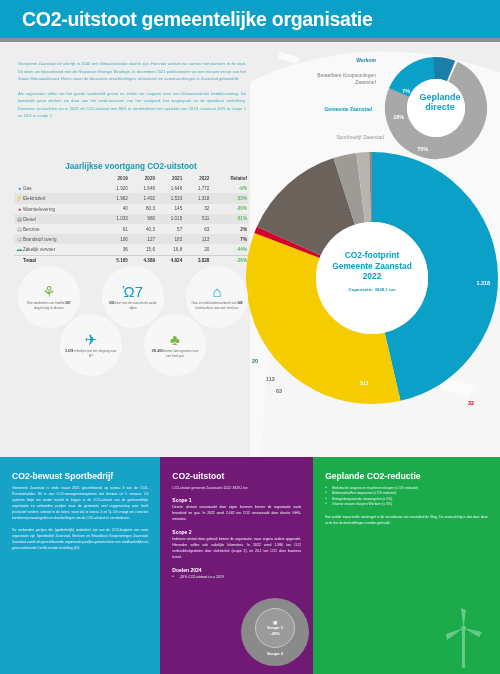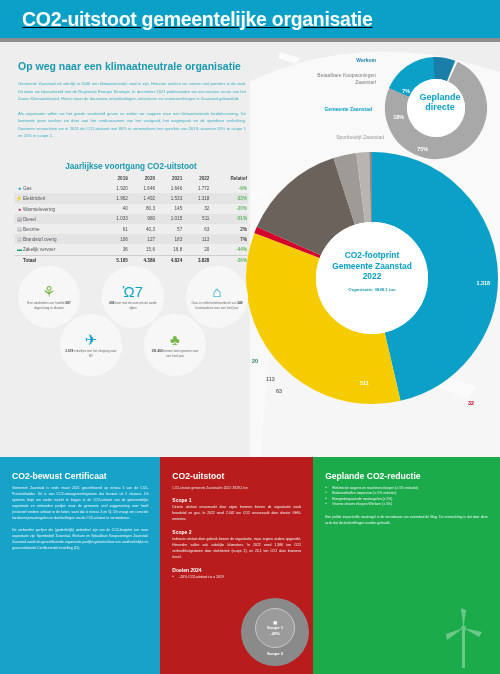--- a/index.html
+++ b/index.html
@@ -3,21 +3,21 @@
 <meta charset="utf-8">
 <style>
   * { box-sizing: border-box; margin:0; padding:0; }
   body {
     width:500px; height:674px;
     font-family:"Liberation Sans", sans-serif;
     background:#ffffff;
     overflow:hidden;
     position:relative;
   }
-  .page { width:500px; height:674px; position:relative; background:#f2f2f2;text-decoration:underline; }
+  .page { width:500px; height:674px; position:relative; background:#f2f2f2; }
 
   
   .header {
     height:38px; background:#0aa0c8; display:flex; align-items:center;
     padding-left:22px;
   }
   .header h1 {
     color:#ffffff; font-size:19.5px; font-weight:bold; letter-spacing:-0.3px;
   }
   .header-shadow { height:4px; background:#8e8e8e; }
@@ -91,21 +91,21 @@
     align-items:center; justify-content:center; text-align:center;
   }
   .circ .gly { font-size:15px; line-height:1; margin-bottom:2px; }
   .circ p { font-size:3.1px; color:#6d6d6d; line-height:1.5; width:52px; }
   .circ p b { color:#4a4a4a; }
 
   
   .panels { position:absolute; left:0; top:457px; width:500px; height:217px; display:flex; }
   .panel { position:relative; padding:14px 12px 0 12px; overflow:hidden; }
   .p1 { width:168px; background:#17a3c8; }
-  .p2 { width:160px; background:#b91c1c; }
+  .p2 { width:160px; background:#701a75; }
   .p3 { width:196px; background:#1bab4b; }
   .panel h3 { color:#fff; font-size:8.6px; font-weight:bold; margin-bottom:5px; }
   .panel .sub { color:#e8e8e8; font-size:3.2px; margin-bottom:7px; }
   .panel p { color:#f0f7f9; font-size:3.4px; line-height:1.75; text-align:justify; margin-bottom:6px; }
   .panel h4 { color:#fff; font-size:5px; font-weight:bold; margin-bottom:2px; }
   .panel ul { list-style:none; margin-bottom:7px; }
   .panel li { color:#f0f7f9; font-size:3.4px; line-height:1.6; padding-left:7px; position:relative; }
   .panel li:before {
     content:"\25CF"; position:absolute; left:0; top:0; font-size:2.6px;
   }
@@ -140,21 +140,20 @@
       <path d="M0,40 C60,10 140,0 215,20 L250,30 L250,420 L0,420 Z" fill="#ffffff" opacity="0.75"></path>
       <path d="M20,300 C90,250 170,270 250,240 L250,420 L10,420 Z" fill="#f7f7f7" opacity="0.9"></path>
       <g fill="#ffffff" opacity="0.9">
         <path d="M30,10 l20,6 l-4,6 l-18,-6 z"></path>
         <path d="M200,80 l34,10 l-6,9 l-30,-10 z"></path>
         <path d="M180,330 l46,14 l-8,12 l-40,-14 z"></path>
       </g>
     </svg>
 
     <div class="intro">
-      <h2>Op weg naar een klimaatneutrale organisatie</h2>
       <p>Gemeente Zaanstad wil uiterlijk in 2040 een klimaatneutrale stad te zijn. Hiervoor werken we samen met partners in de stad. Dit doen we bijvoorbeeld met de Regionale Energie Strategie. In december 2021 publiceerden we een nieuwe versie van het Zaans Klimaatakkoord. Hierin staan de duurzame ontwikkelingen, initiatieven en samenwerkingen in Zaanstad gebundeld.</p>
       <p>Als organisatie willen we het goede voorbeeld geven en zetten we stappen naar een klimaatneutrale bedrijfsvoering. De komende jaren werken we door aan het verduurzamen van het vastgoed, het wagenpark en de openbare verlichting. Daarmee verwachten we in 2026 de CO2-uitstoot met 80% te verminderen ten opzichte van 2019, waarvan 20% in scope 1 en 10% in scope 2.</p>
     </div>
 
     <div class="verdeling">
       <svg width="112" height="112" viewBox="0 0 112 112">
 
         <circle cx="56" cy="56" r="40" fill="none" stroke="#a8a8a8" stroke-width="22" stroke-dasharray="188.5 62.8" transform="rotate(-65 56 56)"></circle>
 
         <circle cx="56" cy="56" r="40" fill="none" stroke="#0aa0c8" stroke-width="22" stroke-dasharray="45.2 206.1" transform="rotate(-157 56 56)"></circle>
@@ -311,21 +310,21 @@
             <span class="gly" style="color:#7ab648">♣</span>
             <p><b>191.400</b> bomen laten groeien voor een heel jaar</p>
           </div>
         </div>
     </div>
   </div>
 
   <div class="panels">
 
     <div class="panel p1">
-      <h3>CO2-bewust Certificaat</h3>
+      <h3>CO2-bewust Sportbedrijf</h3>
       <p>Gemeente Zaanstad is sinds maart 2021 gecertificeerd op niveau 3 van de CO2-Prestatieladder. Dit is een CO2-managementsysteem dat bestaat uit 5 niveaus. Dit systeem helpt om verder inzicht te krijgen in de CO2-uitstoot van de gemeentelijke organisatie en verbonden partijen waar de gemeente veel zeggenschap over heeft (exclusief verdere uitstoot in de keten, want dat is niveau 4 en 5). Dit vraagt om concrete kortetermijnmaatregelen en doelstellingen om de CO2-uitstoot te verminderen.</p>
       <p>De verbonden partijen die (gedeeltelijk) onderdeel zijn van de CO2-footprint van onze organisatie zijn Sportbedrijf Zaanstad, Werkom en Betaalbare Koopwoningen Zaanstad. Zaanstad wordt als gecertificeerde organisatie jaarlijks getoetst door een onafhankelijke en geaccrediteerde Certificerende Instelling (CI).</p>
     </div>
 
     <div class="panel p2">
       <h3>CO2-uitstoot</h3>
       <div class="sub">CO2-uitstoot gemeente Zaanstad in 2022: 3828,1 ton</div>
       <h4>Scope 1</h4>
       <p>Directe uitstoot veroorzaakt door eigen bronnen binnen de organisatie zoals brandstof en gas. In 2022 werd 2.442 ton CO2 veroorzaakt door directe GHG-emissies.</p>
       <h4>Scope 2</h4>

